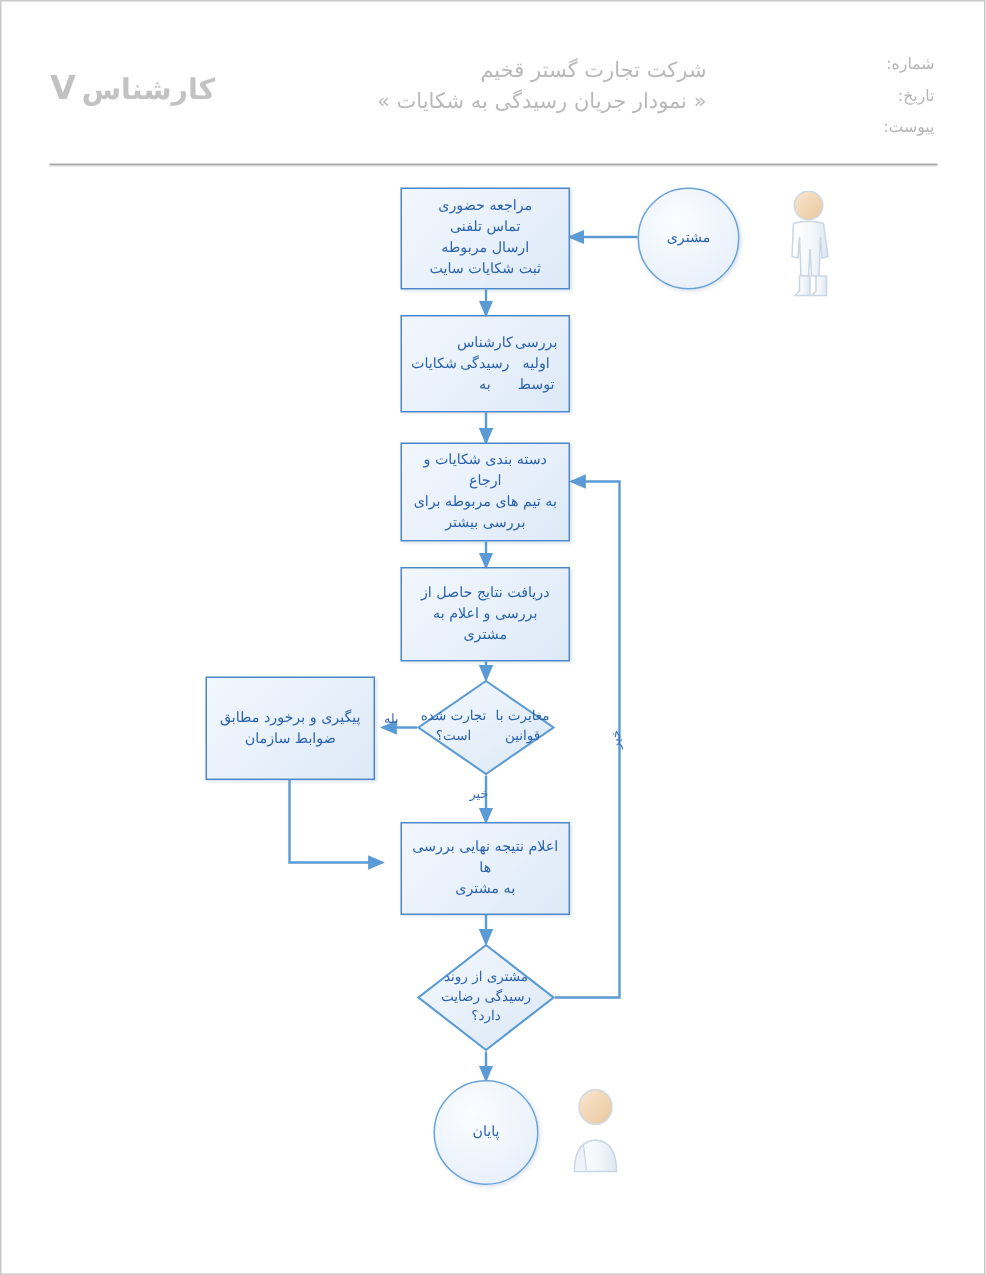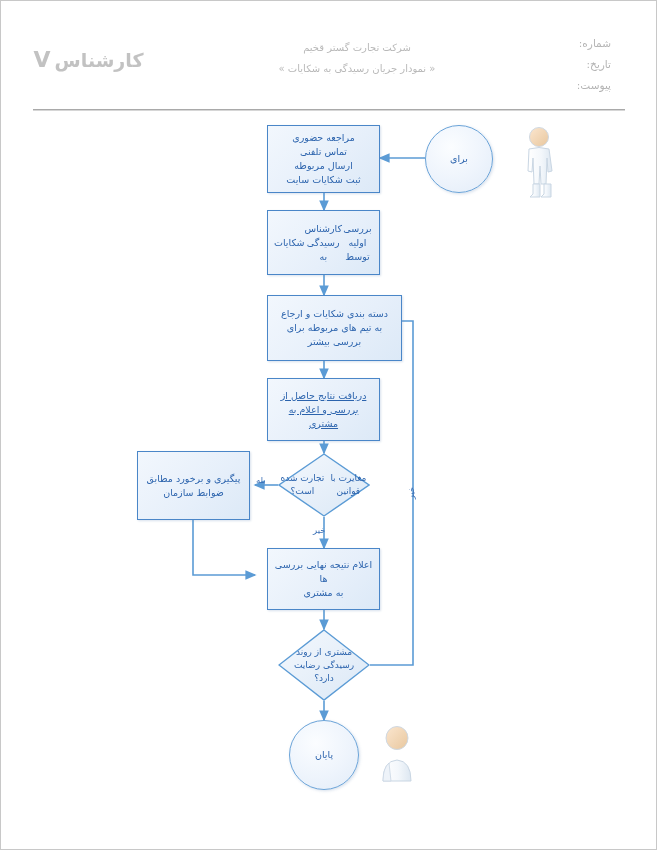--- a/index.html
+++ b/index.html
@@ -19,31 +19,31 @@
   
   #header{
     position:absolute;left:32px;top:28px;width:590px;height:80px;
   }
   #header-rule{
     position:absolute;left:32px;top:108px;width:592px;height:0;
     border-top:1px solid #a9a9a9;
     border-bottom:1px solid #d6d6d6;
   }
   .meta-block{
-    position:absolute;right:12px;top:4px;width:150px;
+    position:absolute;right:0;top:4px;width:150px;
     text-align:right;
     color:#b5b5b5;
     font-size:10.5px;
     line-height:21px;
   }
   .meta-row{white-space:nowrap;}
   .title-block{
-    position:absolute;left:184px;top:8px;width:280px;
-    text-align:center;color:#b9b9b9;
-    font-size:10px;line-height:21px;
+    position:absolute;left:158px;top:8px;width:280px;
+    color:#b9b9b9;
+    font-size:14px;line-height:21px;
   }
   .logo-block{
     position:absolute;left:0px;top:18px;width:120px;
     text-align:left;
     color:#c2c2c2;
     font-size:19px;font-weight:bold;
     letter-spacing:.5px;
     white-space:nowrap;
     direction:rtl;
   }
@@ -150,21 +150,21 @@
 
         <path d="M323,609 L323,628" marker-end="url(#ah)"></path>
 
         <path d="M369,664 L412,664 L412,320 L380,320" marker-end="url(#ah)"></path>
 
         <path d="M323,700 L323,719" marker-end="url(#ah)"></path>
       </g>
     </svg>
 
     <div class="node circle" style="left:424px;top:124px;width:68px;height:68px;">
-      <span>برای</span>
+      <span>مشتری</span>
     </div>
 
     <svg class="person" style="left:512px;top:126px;" width="52" height="72" viewBox="0 0 52 72" xmlns="http://www.w3.org/2000/svg">
       <defs>
         <linearGradient id="bodyg" x1="0" y1="0" x2="1" y2="0">
           <stop offset="0%" stop-color="#ffffff"></stop>
           <stop offset="55%" stop-color="#f3f7fb"></stop>
           <stop offset="100%" stop-color="#dde7f1"></stop>
         </linearGradient>
         <linearGradient id="headg" x1="0" y1="0" x2="1" y2="1">
@@ -184,27 +184,27 @@
       <span>ارسال مربوطه</span>
       <span>ثبت شکایات سایت</span>
     </div>
 
     <div class="node proc" style="left:266px;top:209px;width:113px;height:65px;flex-direction:row;">
       <span>بررسی اولیه توسط</span>
       <span>کارشناس رسیدگی به</span>
       <span>شکایات</span>
     </div>
 
-    <div class="node proc" style="left:266px;top:294px;width:135px;height:66px;flex-direction:column;">
+    <div class="node proc" style="left:266px;top:294px;width:113px;height:66px;flex-direction:column;">
       <span>دسته بندی شکایات و ارجاع</span>
       <span>به تیم های مربوطه برای</span>
       <span>بررسی بیشتر</span>
     </div>
 
-    <div class="node proc" style="left:266px;top:377px;width:113px;height:63px;flex-direction:column;text-decoration:underline;">
+    <div class="node proc" style="left:266px;top:377px;width:113px;height:63px;flex-direction:column;">
       <span>دریافت نتایج حاصل از</span>
       <span>بررسی و اعلام به مشتری</span>
     </div>
 
     <div class="diamond-wrap" style="left:277px;top:452px;width:92px;height:64px;">
       <svg class="diamond-shape" viewBox="0 0 92 64" xmlns="http://www.w3.org/2000/svg">
         <defs>
           <linearGradient id="dg1" x1="0" y1="0" x2="1" y2="1">
             <stop offset="0%" stop-color="#f4f8fd"></stop>
             <stop offset="100%" stop-color="#dbe8f6"></stop>

